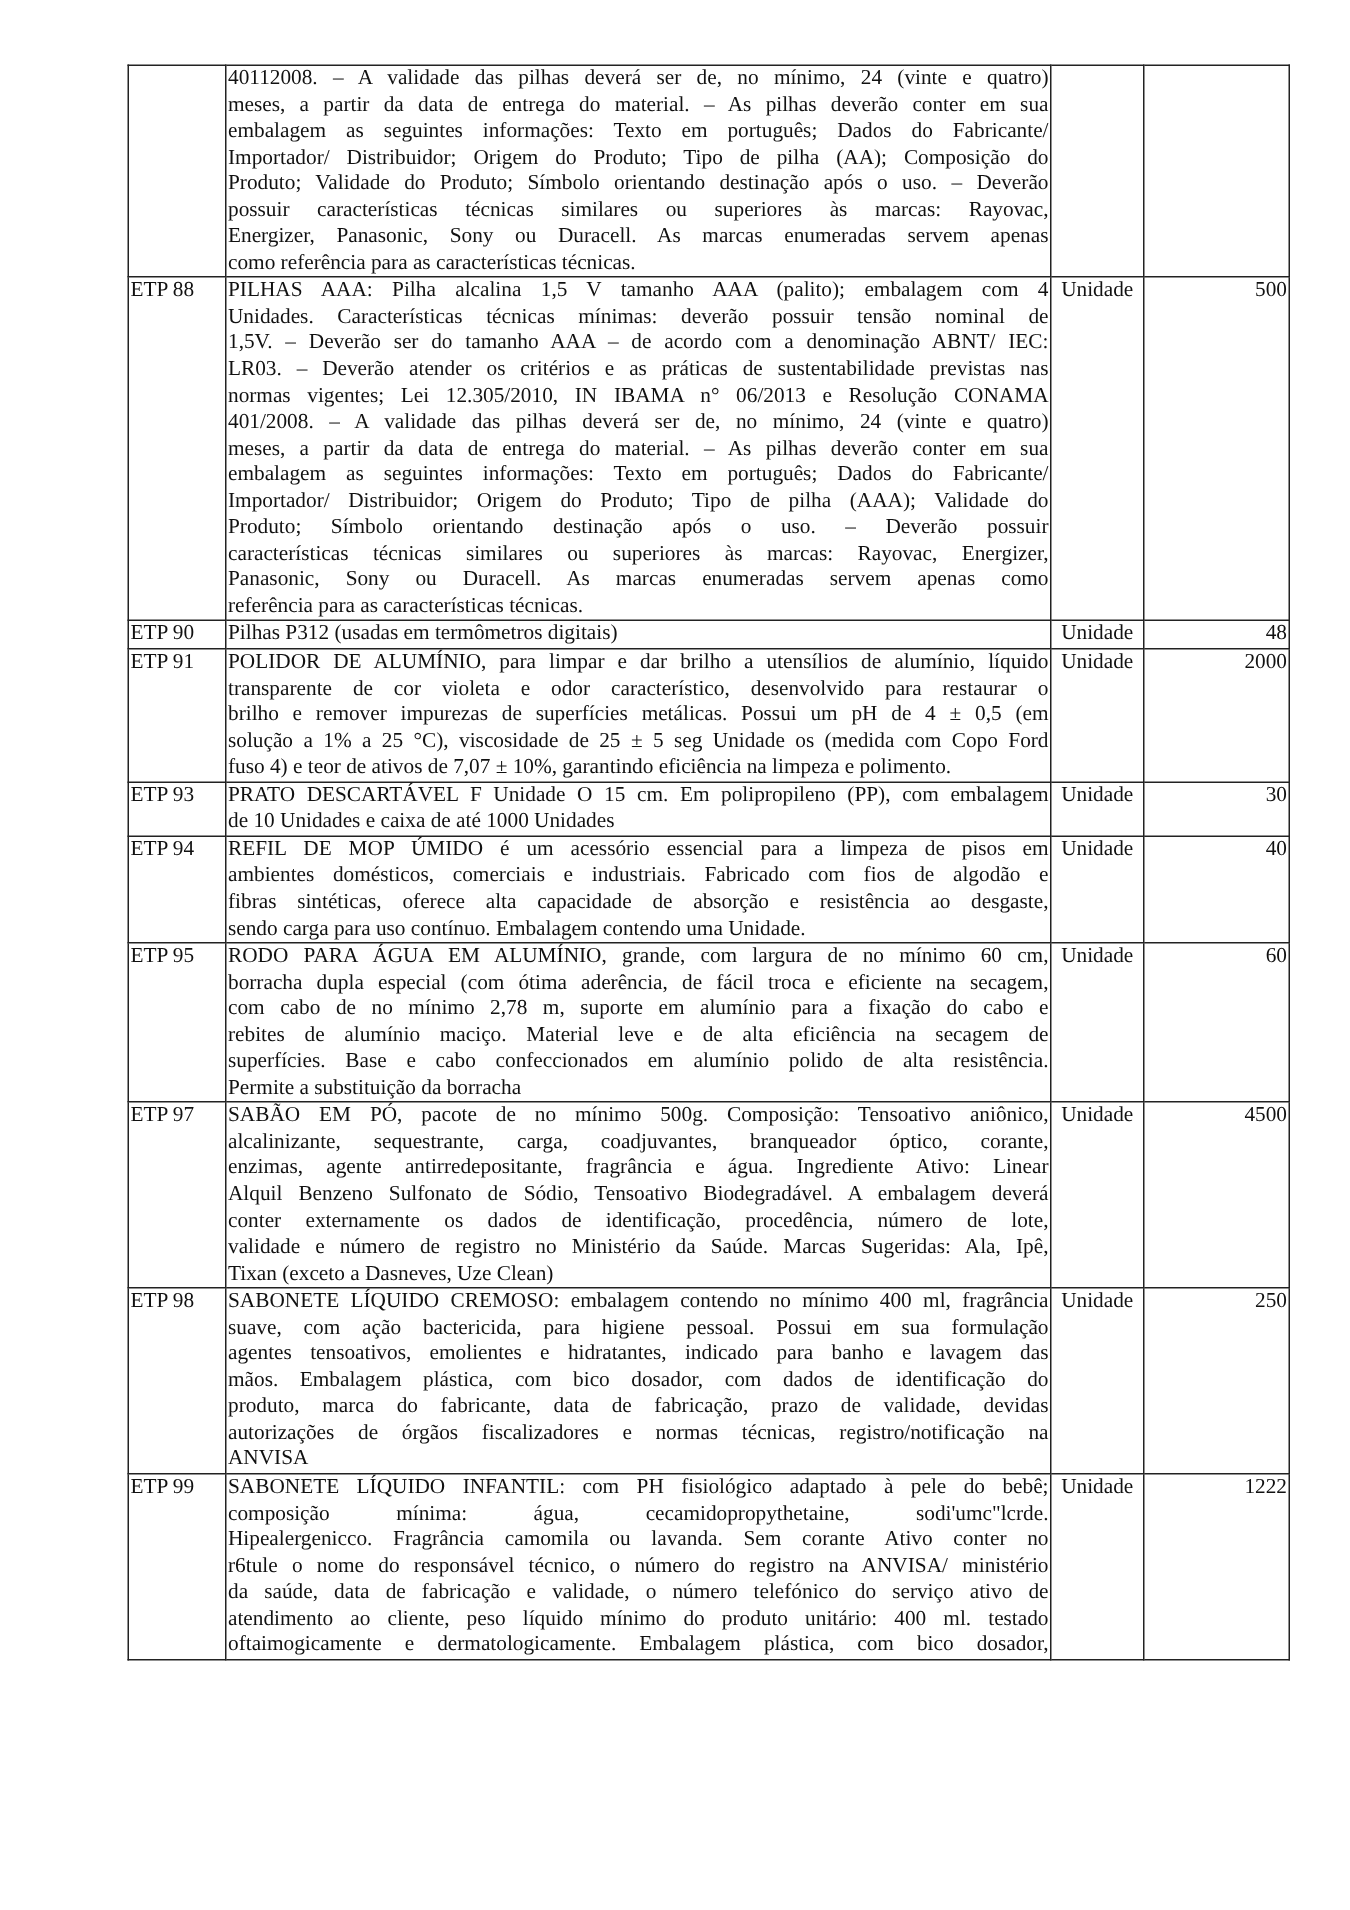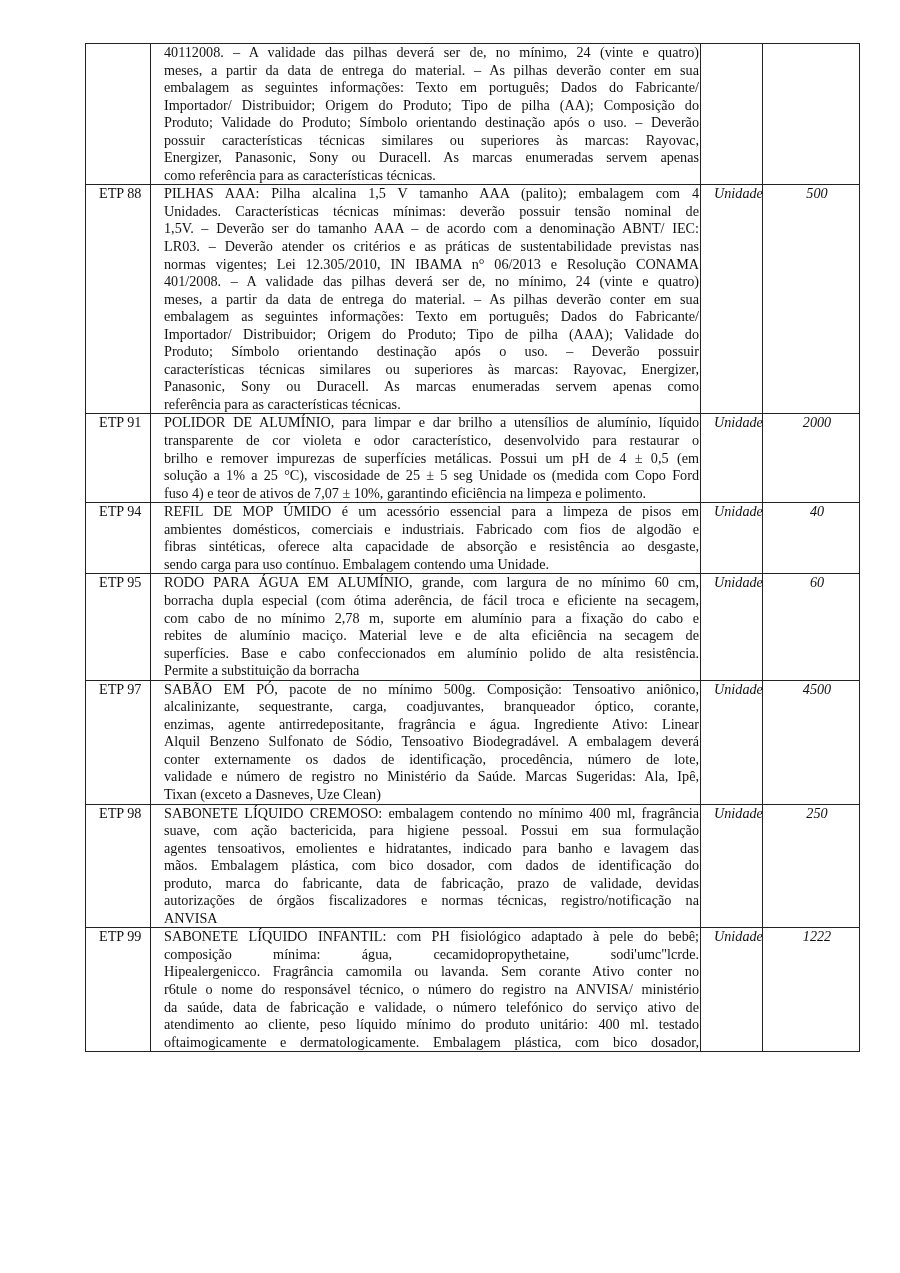--- a/index.html
+++ b/index.html
@@ -10,30 +10,30 @@
     width: 774px;
     table-layout: fixed;
     font-family: "Liberation Serif", "DejaVu Serif", serif;
     font-size: 14.2px;
     line-height: 17.55px;
     color: #111;
   }
   table.items td {
     border: 1.4px solid #222;
     vertical-align: top;
-    padding: 0 1px 0 13px;
+    padding: 0 1px 0 1px;
   }
   col.c-code { width: 65px; }
   col.c-desc { width: 550px; }
   col.c-unit { width: 62px; }
   col.c-qty { width: 97px; }
   td.code { text-align: left; padding-right: 3px; white-space: nowrap; }
   td.desc { text-align: justify; padding-left: 1px; padding-right: 2px; }
-  td.unit { text-align: right; padding-left: 3px; white-space: nowrap; font-style: italic; }
-  td.qty { text-align: center; padding-right: 1px; font-style: italic; }
+  td.unit { text-align: center; padding-left: 3px; white-space: nowrap; }
+  td.qty { text-align: right; padding-right: 1px; }
   .desc span.line { display: block; text-align: justify; text-align-last: justify; }
   .desc span.line.last { text-align-last: left; }
 </style>
 </head>
 <body>
 
 <div class="page">
   <table class="items">
     <colgroup>
       <col class="c-code">
@@ -71,30 +71,47 @@
             <span class="line">Importador/ Distribuidor; Origem do Produto; Tipo de pilha (AAA); Validade do</span>
             <span class="line">Produto; Símbolo orientando destinação após o uso. – Deverão possuir</span>
             <span class="line">características técnicas similares ou superiores às marcas: Rayovac, Energizer,</span>
             <span class="line">Panasonic, Sony ou Duracell. As marcas enumeradas servem apenas como</span>
             <span class="line last">referência para as características técnicas.</span>
           </td>
           <td class="unit">Unidade</td>
           <td class="qty">500</td>
         </tr>
         <tr>
+          <td class="code">ETP 90</td>
+          <td class="desc">
+            <span class="line last">Pilhas P312 (usadas em termômetros digitais)</span>
+          </td>
+          <td class="unit">Unidade</td>
+          <td class="qty">48</td>
+        </tr>
+        <tr>
           <td class="code">ETP 91</td>
           <td class="desc">
             <span class="line">POLIDOR DE ALUMÍNIO, para limpar e dar brilho a utensílios de alumínio, líquido</span>
             <span class="line">transparente de cor violeta e odor característico, desenvolvido para restaurar o</span>
             <span class="line">brilho e remover impurezas de superfícies metálicas. Possui um pH de 4 ± 0,5 (em</span>
             <span class="line">solução a 1% a 25 °C), viscosidade de 25 ± 5 seg Unidade os (medida com Copo Ford</span>
             <span class="line last">fuso 4) e teor de ativos de 7,07 ± 10%, garantindo eficiência na limpeza e polimento.</span>
           </td>
           <td class="unit">Unidade</td>
           <td class="qty">2000</td>
+        </tr>
+        <tr>
+          <td class="code">ETP 93</td>
+          <td class="desc">
+            <span class="line">PRATO DESCARTÁVEL F Unidade O 15 cm. Em polipropileno (PP), com embalagem</span>
+            <span class="line last">de 10 Unidades e caixa de até 1000 Unidades</span>
+          </td>
+          <td class="unit">Unidade</td>
+          <td class="qty">30</td>
         </tr>
         <tr>
           <td class="code">ETP 94</td>
           <td class="desc">
             <span class="line">REFIL DE MOP ÚMIDO é um acessório essencial para a limpeza de pisos em</span>
             <span class="line">ambientes domésticos, comerciais e industriais. Fabricado com fios de algodão e</span>
             <span class="line">fibras sintéticas, oferece alta capacidade de absorção e resistência ao desgaste,</span>
             <span class="line last">sendo carga para uso contínuo. Embalagem contendo uma Unidade.</span>
           </td>
           <td class="unit">Unidade</td>

